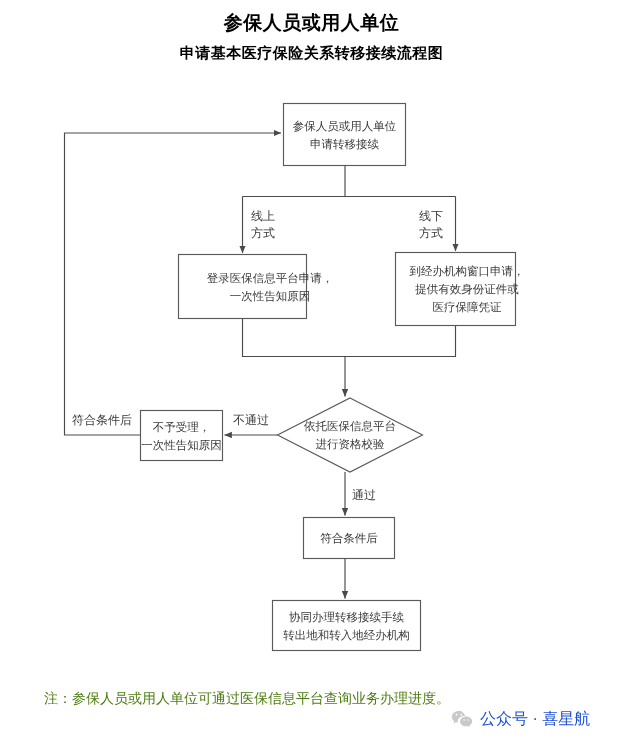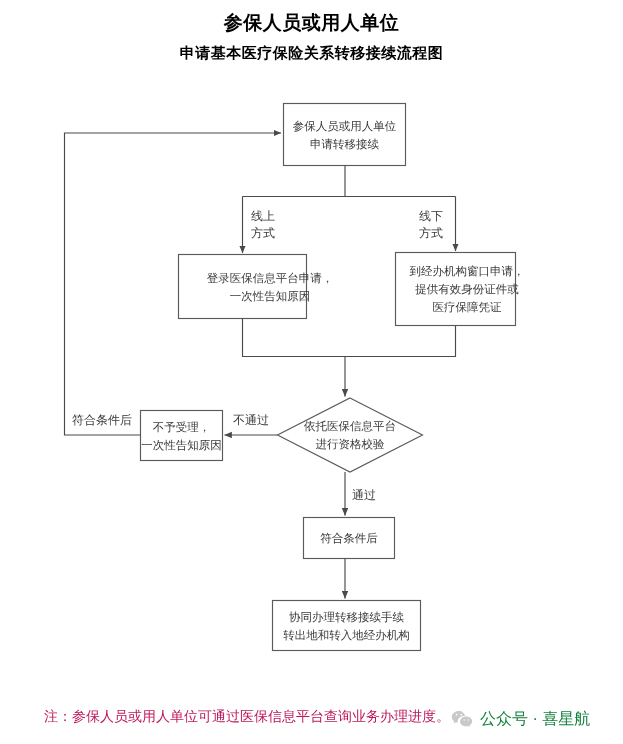--- a/index.html
+++ b/index.html
@@ -67,36 +67,36 @@
     line-height: 17px;
     color: #3a3a3a;
     white-space: nowrap;
   }
   .edge-label .ln { display: block; }
 
   
   .footer-note {
     position: absolute;
     left: 44px;
-    top: 707px;
+    top: 689px;
     font-family: "Liberation Serif", "DejaVu Serif", serif;
     font-size: 14px;
     line-height: 20px;
-    color: #be185d;
+    color: #4d7c0f;
     white-space: nowrap;
   }
 
   .watermark {
     position: absolute;
     left: 451px;
     top: 708px;
     display: flex;
     align-items: center;
     gap: 7px;
-    color: #15803d;
+    color: #1d4ed8;
     font-size: 16px;
     line-height: 22px;
     white-space: nowrap;
   }
   .watermark .wm-icon {
     display: inline-flex;
     width: 22px;
     height: 19px;
   }
 </style>

